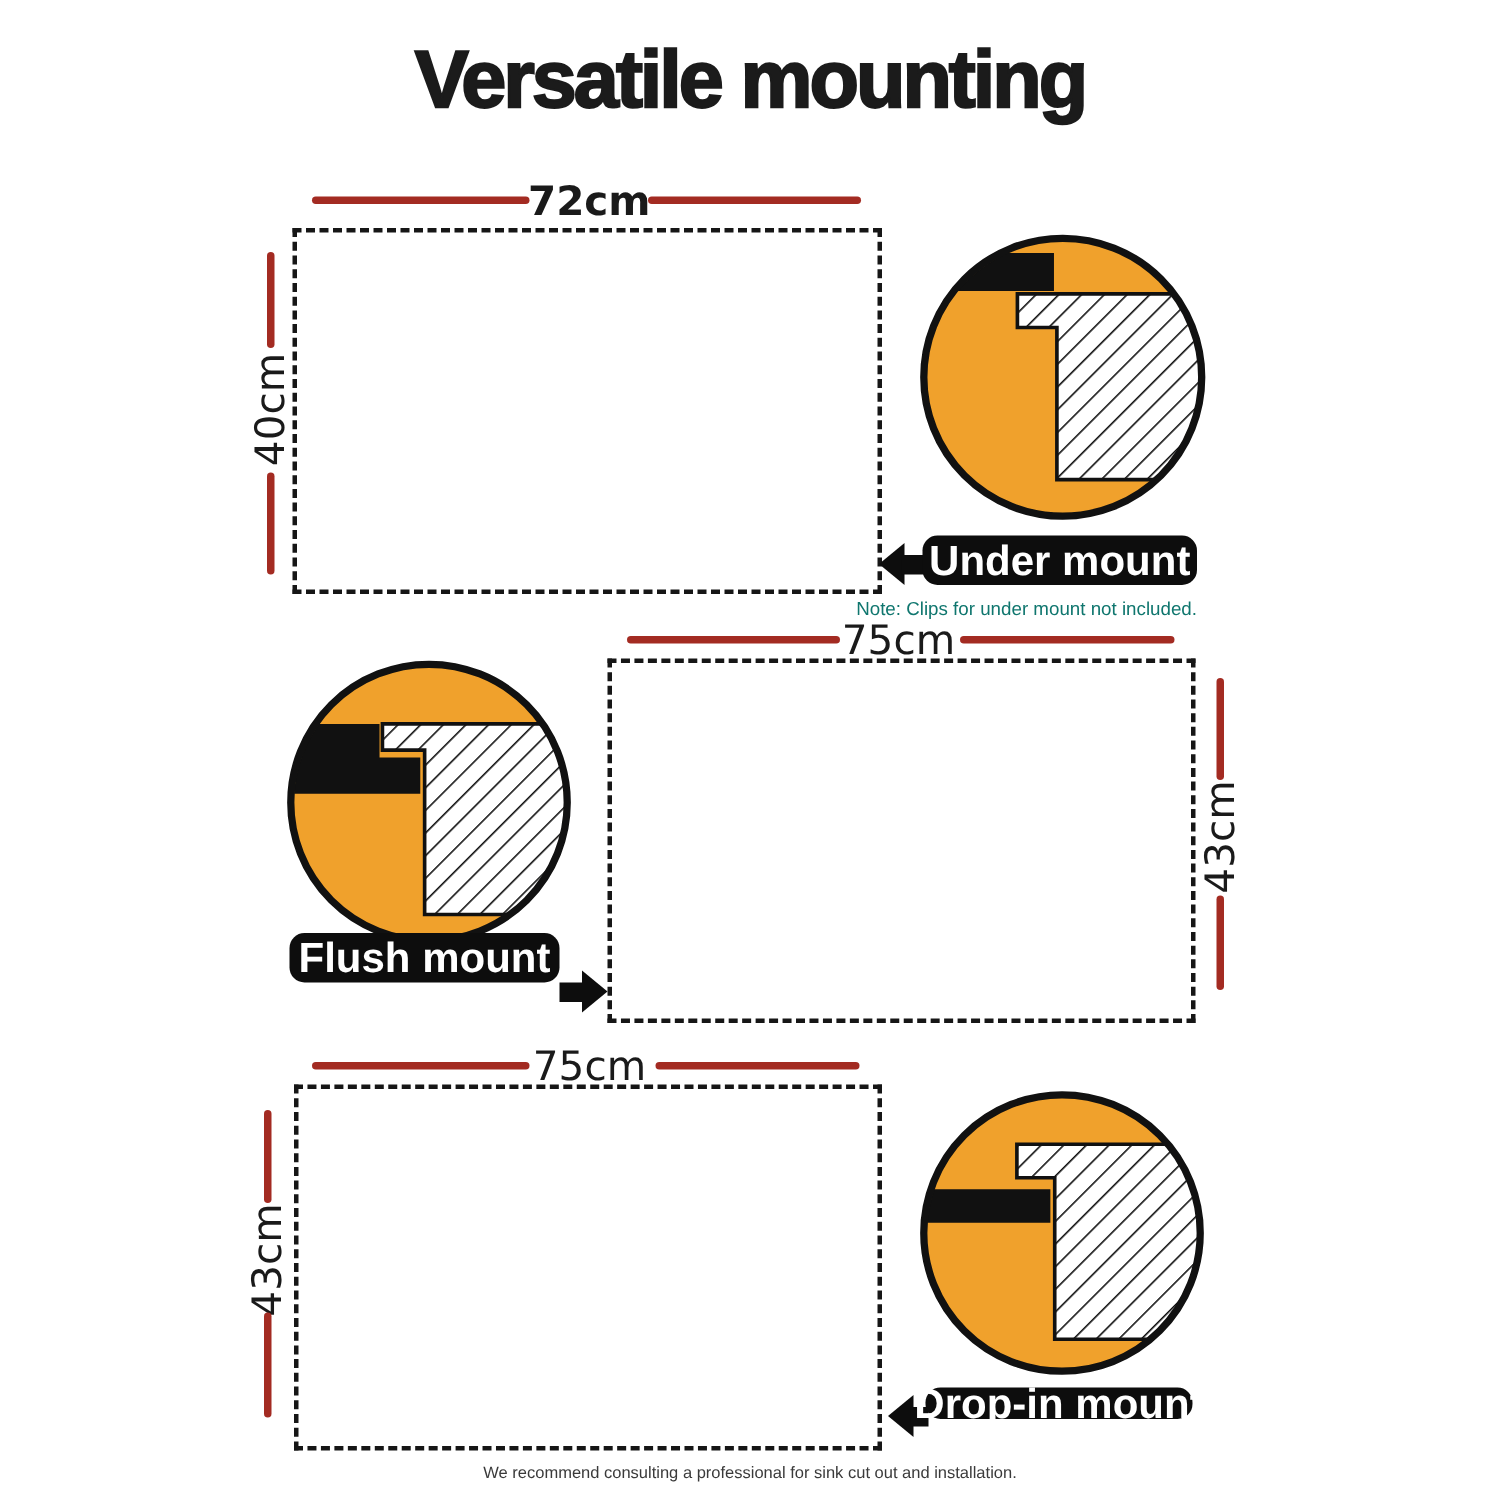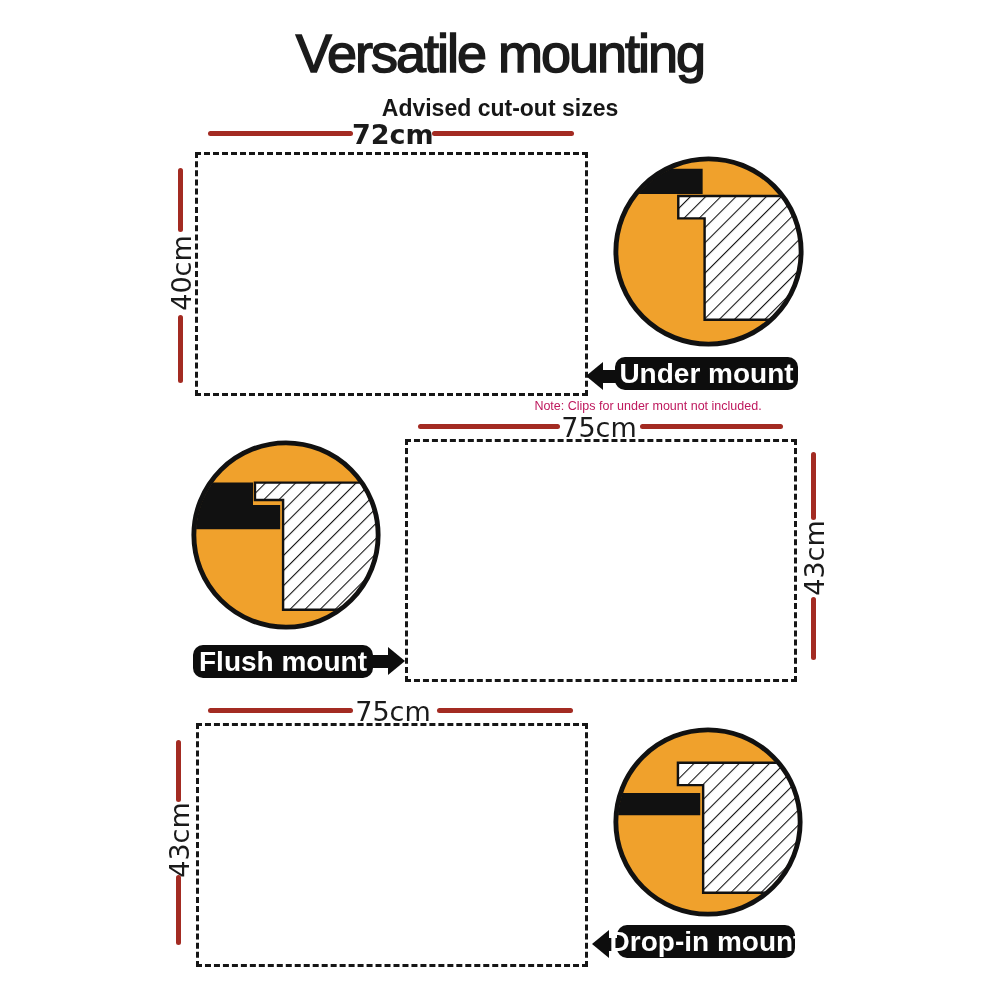--- a/index.html
+++ b/index.html
@@ -1,20 +1,20 @@
 <!DOCTYPE html>
 <html><head>
 <meta charset="utf-8">
 <style>
   html,body{margin:0;padding:0;background:#fff;}
   .canvas{position:relative;width:1000px;height:1000px;background:#fff;overflow:hidden;
           font-family:"Liberation Sans",sans-serif;color:#141414;}
   .abs{position:absolute;}
 
-  .title{width:1000px;text-align:center;font-size:54px;font-weight:normal;
+  .title{width:1000px;text-align:center;font-size:54px;font-weight:bold;
          letter-spacing:-2px;color:#1b1b1b;-webkit-text-stroke:1.5px #1b1b1b;}
   .subtitle{width:1000px;text-align:center;font-size:23px;font-weight:bold;color:#161616;}
 
   .hline{height:5px;background:#A32B22;border-radius:2.5px;}
   .vline{width:5px;background:#A32B22;border-radius:2.5px;}
 
   .dimlabel{font-family:"DejaVu Sans",sans-serif;font-size:27px;color:#1a1a1a;
             text-align:center;white-space:nowrap;}
   .vert{transform:translate(-50%,-50%) rotate(-90deg);transform-origin:center;}
 
@@ -22,30 +22,29 @@
 
   .pill{background:#0d0d0d;border-radius:10px;color:#fff;font-weight:bold;font-size:28px;
         display:flex;align-items:center;justify-content:center;white-space:nowrap;}
 
   .tri-left{width:0;height:0;border-top:14px solid transparent;border-bottom:14px solid transparent;
             border-right:17px solid #0d0d0d;}
   .tri-right{width:0;height:0;border-top:14px solid transparent;border-bottom:14px solid transparent;
              border-left:17px solid #0d0d0d;}
   .shaft{height:13px;background:#0d0d0d;}
 
-  .note{font-size:12.5px;color:#be185d;text-align:center;}
+  .note{font-size:12.5px;color:#0f766e;text-align:right;}
   .disclaimer{width:1000px;text-align:center;font-size:11px;color:#3a3a3a;}
 </style>
 </head>
 <body>
 
 <div class="canvas">
 
   <div class="abs title" style="top:22px;left:0;">Versatile mounting</div>
-  <div class="abs subtitle" style="top:95px;left:0;">Advised cut-out sizes</div>
 
   <div class="abs hline" style="left:208px;top:131px;width:145px;"></div>
   <div class="abs dimlabel" style="left:352px;top:119px;width:80px;font-weight:bold;">72cm</div>
   <div class="abs hline" style="left:432px;top:131px;width:142px;"></div>
 
   <div class="abs vline" style="left:178px;top:168px;height:64px;"></div>
   <div class="abs dimlabel vert" style="left:181px;top:273px;">40cm</div>
   <div class="abs vline" style="left:178px;top:315px;height:68px;"></div>
 
   <div class="abs cutout" style="left:195px;top:152px;width:387px;height:238px;"></div>
@@ -94,21 +93,21 @@
         </clipPath>
     </defs>
     <circle cx="100" cy="100" r="95" fill="#F0A12C"></circle>
     <g clip-path="url(#clipB)">
       <path d="M68,46 H210 V177 H97 V64 H68 Z" fill="url(#hatchB)" stroke="#111111" stroke-width="2.5"></path>
       <path d="M-10,46 H66 V69 H94 V94 H-10 Z" fill="#111111"></path>
     </g>
     <circle cx="100" cy="100" r="95" fill="none" stroke="#111111" stroke-width="5"></circle>
   </svg>
 
-  <div class="abs pill" style="left:193px;top:645px;width:180px;height:33px;">Flush mount</div>
+  <div class="abs pill" style="left:193px;top:622px;width:180px;height:33px;">Flush mount</div>
   <div class="abs shaft" style="left:373px;top:655px;width:16px;"></div>
   <div class="abs tri-right" style="left:388px;top:647px;"></div>
 
   <div class="abs hline" style="left:208px;top:708px;width:145px;"></div>
   <div class="abs dimlabel" style="left:353px;top:696px;width:80px;">75cm</div>
   <div class="abs hline" style="left:437px;top:708px;width:136px;"></div>
 
   <div class="abs vline" style="left:176px;top:740px;height:62px;"></div>
   <div class="abs dimlabel vert" style="left:179px;top:840px;">43cm</div>
   <div class="abs vline" style="left:176px;top:875px;height:70px;"></div>
@@ -128,16 +127,17 @@
     <circle cx="100" cy="100" r="95" fill="#F0A12C"></circle>
     <g clip-path="url(#clipC)">
       <path d="M69,39 H210 V173 H95 V62 H69 Z" fill="url(#hatchC)" stroke="#111111" stroke-width="2.5"></path>
       <path d="M-10,70 H92 V93 H-10 Z" fill="#111111"></path>
     </g>
     <circle cx="100" cy="100" r="95" fill="none" stroke="#111111" stroke-width="5"></circle>
   </svg>
 
   <div class="abs tri-left" style="left:592px;top:930px;"></div>
   <div class="abs shaft" style="left:607px;top:938px;width:12px;"></div>
-  <div class="abs pill" style="left:617px;top:925px;width:178px;height:33px;">Drop-in mount</div>
+  <div class="abs pill" style="left:617px;top:925px;width:178px;height:21px;">Drop-in mount</div>
 
+  <div class="abs disclaimer" style="left:0;top:976px;">We recommend consulting a professional for sink cut out and installation.</div>
 
 </div>
 
 </body></html>

